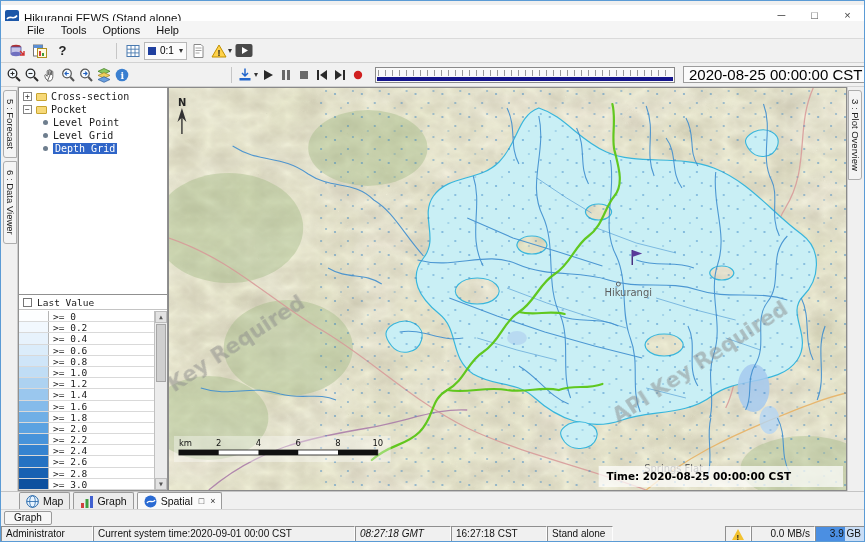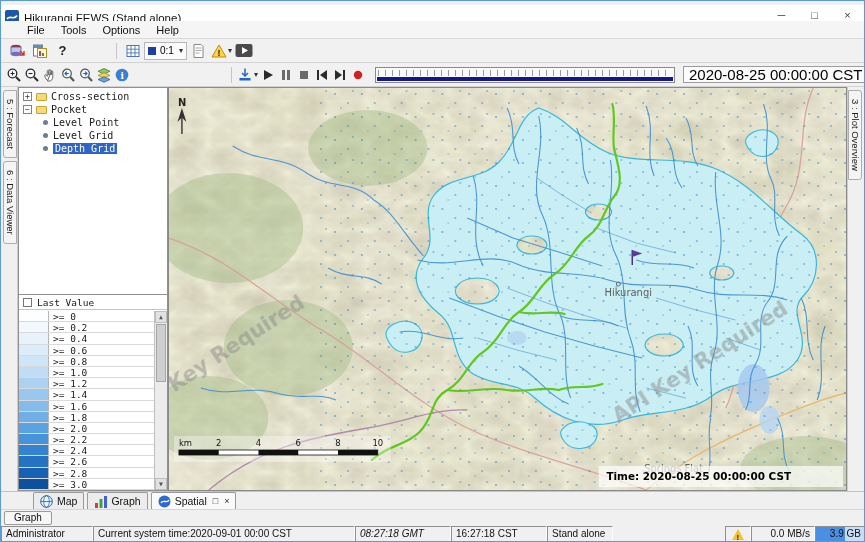--- a/index.html
+++ b/index.html
@@ -69,21 +69,21 @@
   .legend-scroll { position:absolute; top:16px; right:0; bottom:0; width:13px; background:#ececec; border-left:1px solid #c0c0c0; }
   .scroll-btn { height:12px; font-size:6.5px; text-align:center; line-height:11px; color:#555; border:1px solid #bdbdbd; background:#e2e2e2; }
   .scroll-btn.bottom { position:absolute; bottom:0; left:0; right:0; }
   .scroll-thumb { position:absolute; top:13px; left:1px; right:1px; height:58px; background:#cfcfcf; border:1px solid #a6a6a6; }
 
   .map-area { flex:1 1 auto; position:relative; border:1px solid #8a8a8a; background:#e8e2cf; overflow:hidden; }
   .map-svg { display:block; width:100%; height:100%; }
 
   
   .tabsrow { position:absolute; top:490px; left:0; right:0; height:18px; background:#f0f0f0; border-top:1px solid #c4c4c4;
-      display:flex; align-items:center; padding-left:32px; gap:3px; }
+      display:flex; align-items:center; padding-left:18px; gap:3px; }
   .btab { display:flex; align-items:center; gap:4px; height:17px; padding:0 6px; border:1px solid #9a9a9a; border-bottom:none;
       background:#ececec; font-size:10.5px; border-radius:2px 2px 0 0; color:#111; }
   .btab.active { background:#fafafa; }
   .tab-ctrl { font-size:9px; color:#333; margin-left:2px; }
 
   
   .logsrow { position:absolute; top:508px; left:0; right:0; height:17px; background:#f0f0f0; border-top:1px solid #d6d6d6;
       display:flex; align-items:center; padding-left:3px; }
   .logs-btn { height:14px; padding:0 9px; border:1px solid #9a9a9a; background:#f6f6f6; font-size:10px; line-height:12px; border-radius:2px; color:#111; }
 

